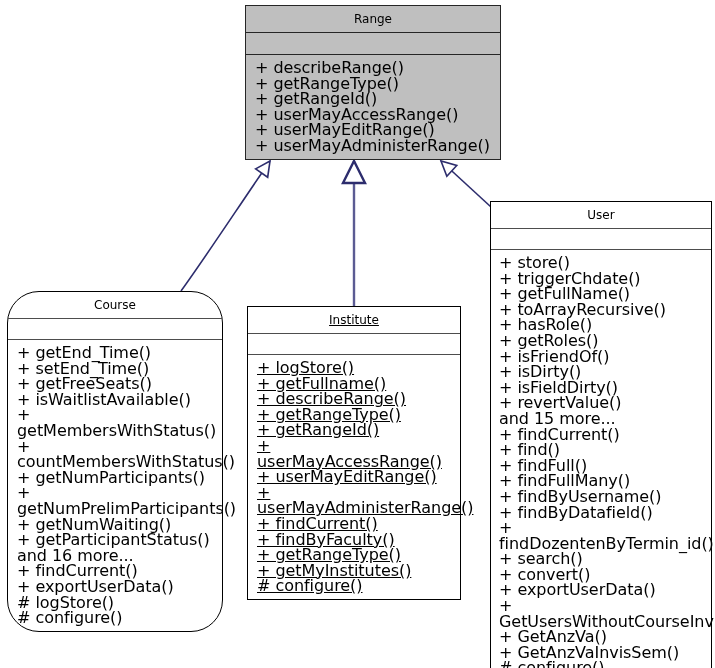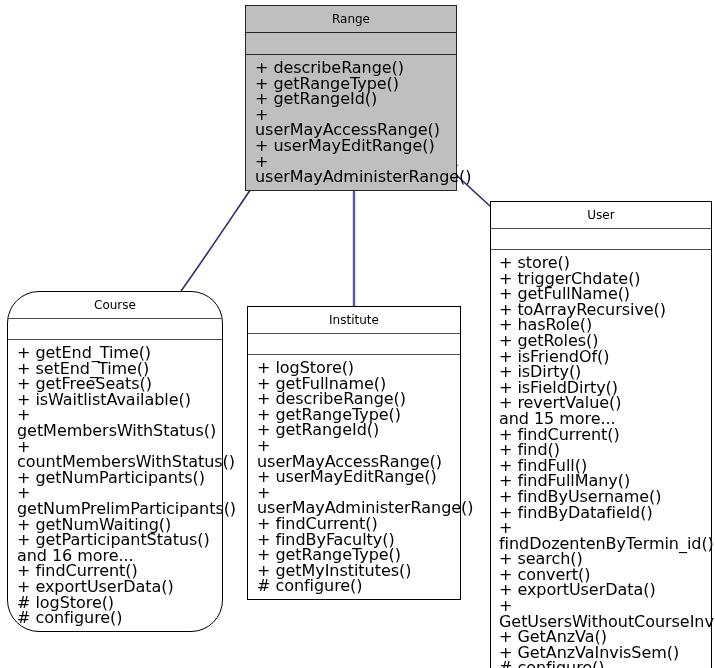--- a/index.html
+++ b/index.html
@@ -76,36 +76,37 @@
     letter-spacing: -0.05px;
   }
   .uml-op.is-note {
     font-style: normal;
   }
 
   
   #class-range {
     left: 245px;
     top: 5px;
-    width: 212px;
+    width: 256px;
   }
   #class-range .uml-title { border-bottom-color: #262626; }
   #class-range .uml-attrs { border-bottom-color: #262626; height: 22px; }
 
   #class-course {
     left: 7px;
     top: 291px;
     width: 216px;
     border-radius: 32px;
   }
 
   #class-institute {
     left: 247px;
     top: 306px;
     width: 214px;
+    text-decoration: underline;
   }
 
   #class-user {
     left: 490px;
     top: 201px;
     width: 222px;
   }
   #class-user .uml-ops { padding-left: 8px; }
 </style>
 </head>

